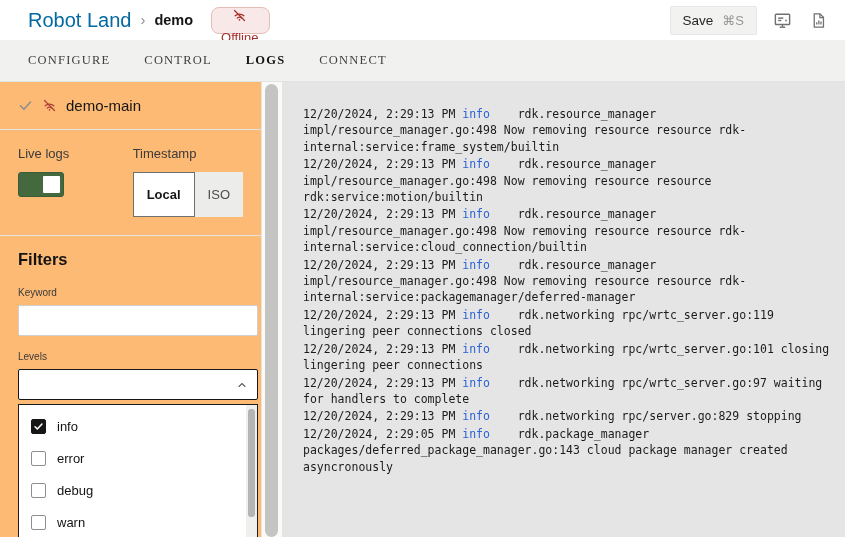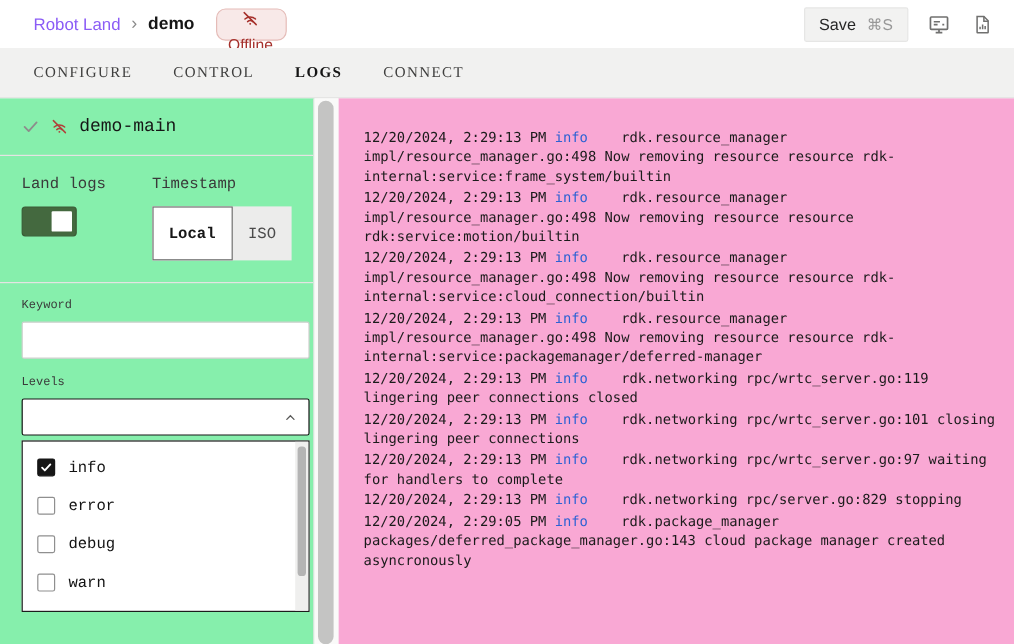--- a/index.html
+++ b/index.html
@@ -3,21 +3,21 @@
 <meta charset="utf-8">
 <style>
   * { margin:0; padding:0; box-sizing:border-box; }
   html,body { width:845px; height:537px; overflow:hidden; background:#fff;
     font-family:"Liberation Sans", sans-serif; color:#161616; }
   .app { width:845px; height:537px; display:flex; flex-direction:column; background:#fff; }
 
   
   .topbar { height:40px; flex:0 0 40px; display:flex; align-items:center; padding:0 16px 0 28px; background:#fff; }
   .crumbs { display:flex; align-items:center; gap:9px; }
-  .crumb-org { font-size:14px; color:#8b5cf6; cursor:pointer; }
+  .crumb-org { font-size:20px; color:#0369a1; cursor:pointer; }
   .crumb-sep { color:#8a8a8a; font-size:15px; line-height:1; transform:translateY(-1px); }
   .crumb-machine { font-size:14.5px; font-weight:700; color:#161616; }
   .offline { margin-left:18px; display:inline-flex; align-items:center; gap:7px; height:27px;
     padding:0 11px 0 9px; background:#f8e9e8; border:1px solid #e5bcb8; border-radius:8px;
     color:#a5302b; font-size:13px; cursor:pointer; font-family:inherit;flex-direction:column; }
   .top-actions { margin-left:auto; display:flex; align-items:center; gap:14px; }
   .save-btn { display:inline-flex; align-items:center; gap:9px; height:29px; padding:0 12px;
     background:#f2f2f1; border:1px solid #e6e6e5; border-radius:2px; font-family:inherit;
     font-size:13.5px; color:#262626; cursor:pointer; }
   .save-kbd { color:#979797; font-size:13px; }
@@ -26,21 +26,21 @@
   
   .tabs { height:42px; flex:0 0 42px; background:#f1f1f0; border-bottom:1px solid #e2e2e1;
     display:flex; align-items:center; padding-left:28px; gap:34px; }
   .tab { font-family:Liberation Serif, serif; font-size:12.5px; letter-spacing:1.2px;
     color:#3f3f3e; cursor:pointer; }
   .tab.active { color:#141414; font-weight:700; }
 
   
   .content { flex:1 1 auto; display:flex; min-height:0; }
 
-  .sidebar { width:262px; flex:0 0 262px; background:#86efac; border-right:1px solid #e4e4e3;font-family:Liberation Mono, monospace; }
+  .sidebar { width:262px; flex:0 0 262px; background:#fdba74; border-right:1px solid #e4e4e3; }
   .part-row { height:48px; display:flex; align-items:center; gap:9px; padding:0 18px;
     border-bottom:1px solid #e4e4e3; cursor:pointer; }
   .part-name { font-size:15px; font-weight:500; color:#161616; }
 
   .controls { display:flex; padding:16px 18px 18px 18px; border-bottom:1px solid #e4e4e3; }
   .ctrl-label { display:block; font-size:13px; color:#3a3a3a; margin-bottom:11px; }
   .ctrl-left { width:120px; }
   .toggle { width:46px; height:25px; background:#44693f; border:1px solid #3a5c36; border-radius:3px;
     position:relative; cursor:pointer; }
   .toggle .knob { position:absolute; top:3px; right:3px; bottom:3px; width:17px; background:#fff; border-radius:1px; }
@@ -64,21 +64,21 @@
     display:inline-flex; align-items:center; justify-content:center; flex:0 0 15px; }
   .cb.checked { background:#161616; border-color:#161616; }
   .dd-item span.lbl { font-size:13px; color:#131313; }
   .dd-scroll { position:absolute; top:0; right:0; width:11px; height:100%; background:#efefee; }
   .dd-thumb { position:absolute; top:4px; right:2px; width:7px; height:108px; background:#b4b4b4; border-radius:3px; }
 
   .vscroll { width:20px; flex:0 0 20px; background:#fafaf9; position:relative; }
   .vthumb { position:absolute; left:3px; top:2px; width:13px; height:calc(100% - 2px);
     background:#c4c4c3; border-radius:7px; }
 
-  .logpane { flex:1 1 auto; background:#f9a8d4; overflow:hidden; }
+  .logpane { flex:1 1 auto; background:#e5e5e5; overflow:hidden; }
   .loglist { padding:24px 0 0 21px; }
   .entry { width:536px; font-family:"DejaVu Sans Mono", monospace; font-size:11.5px;
     line-height:16.4px; color:#1b1b1b; white-space:pre-wrap; overflow-wrap:break-word;
     margin-bottom:1px; }
   .lvl-info { color:#2c62d4; }
 </style>
 </head>
 <body>
 
 <div class="app">
@@ -158,35 +158,36 @@
               <path d="M8.5 16a5.5 5.5 0 0 1 7 0"></path>
               <circle cx="12" cy="19" r="1.3" fill="#b0403a" stroke="none"></circle>
               <line x1="4" y1="4" x2="20" y2="20"></line>
           </svg>
         </span>
         <span class="part-name">demo-main</span>
       </div>
 
       <div class="controls">
         <div class="ctrl-left">
-          <span class="ctrl-label">Land logs</span>
+          <span class="ctrl-label">Live logs</span>
           <div class="toggle">
               <div class="knob"></div>
             </div>
         </div>
         <div>
           <span class="ctrl-label">Timestamp</span>
           <div class="seg">
             <button class="seg-btn active">Local</button>
             <button class="seg-btn">ISO</button>
           </div>
         </div>
       </div>
 
       <div class="filters">
+        <div class="filters-title">Filters</div>
         <label class="field-label">Keyword</label>
         <input class="keyword-input" value="" style="">
         <label class="field-label">Levels</label>
         <div class="combo">
           <span style="line-height:0">
             <svg width="12" height="12" viewBox="0 0 24 24" fill="none" stroke="#5a5a59" stroke-width="2.2" stroke-linecap="round">
                 <polyline points="6 15 12 9 18 15"></polyline>
               </svg>
           </span>
         </div>

